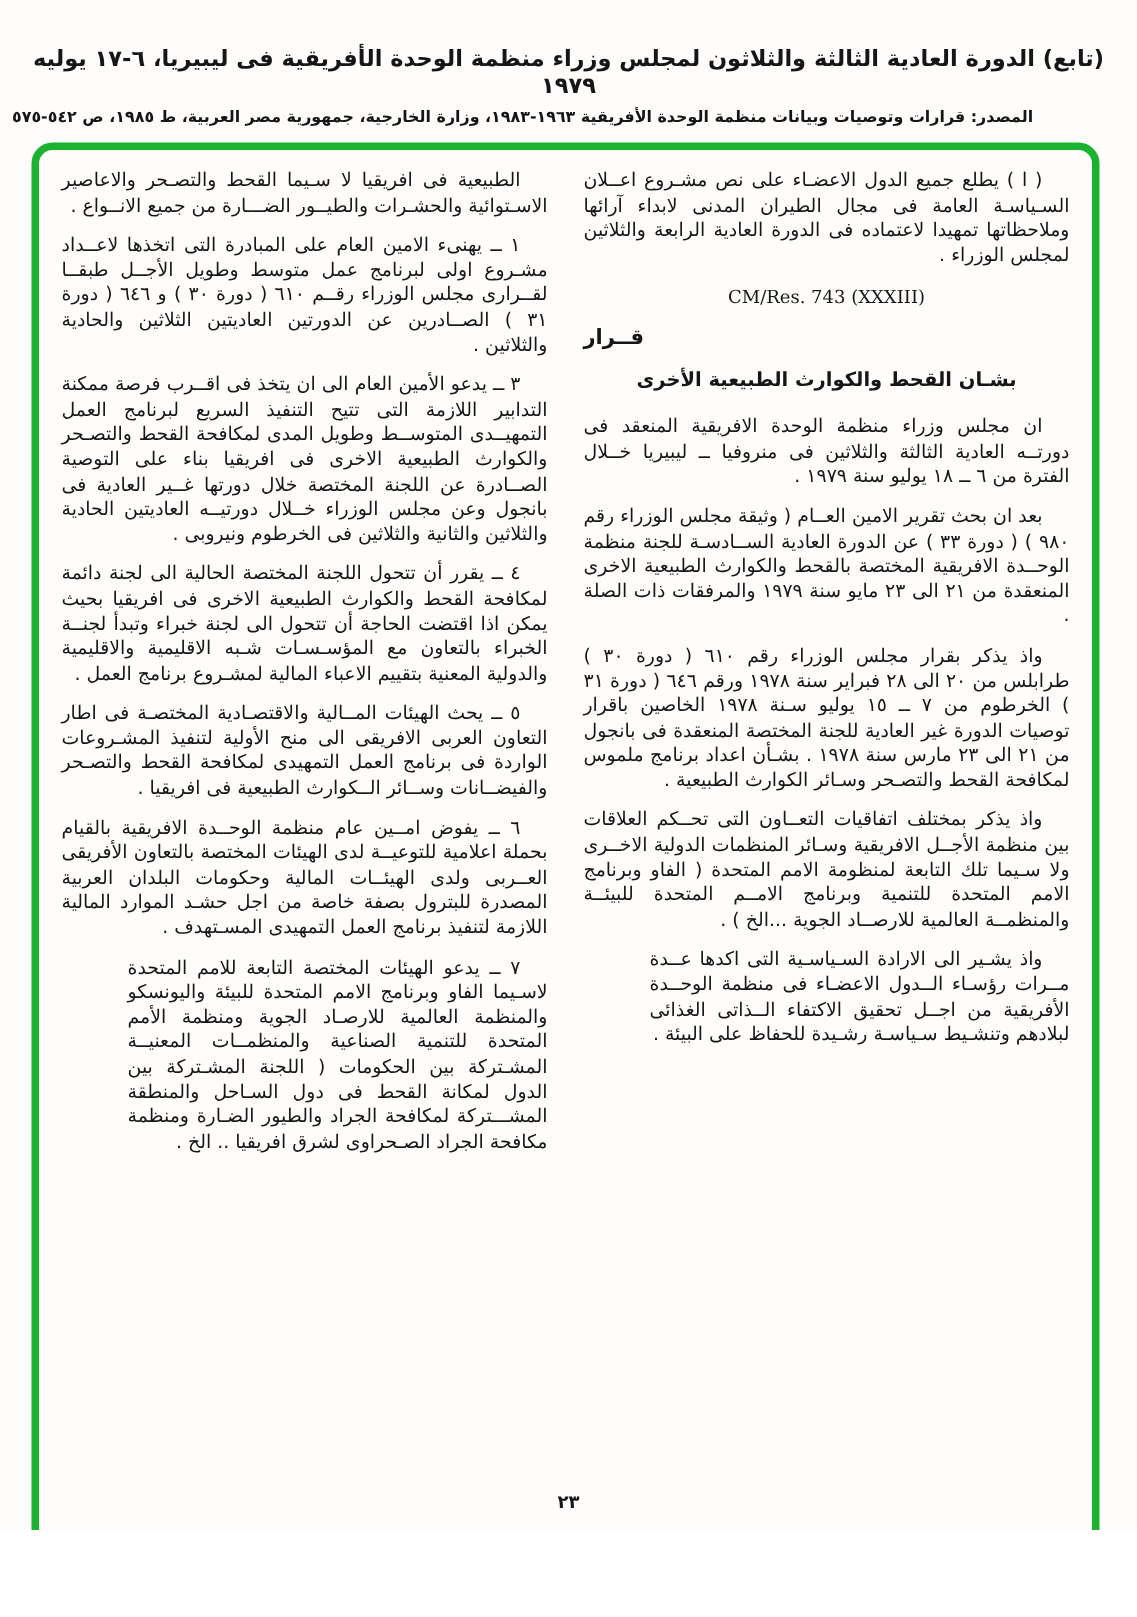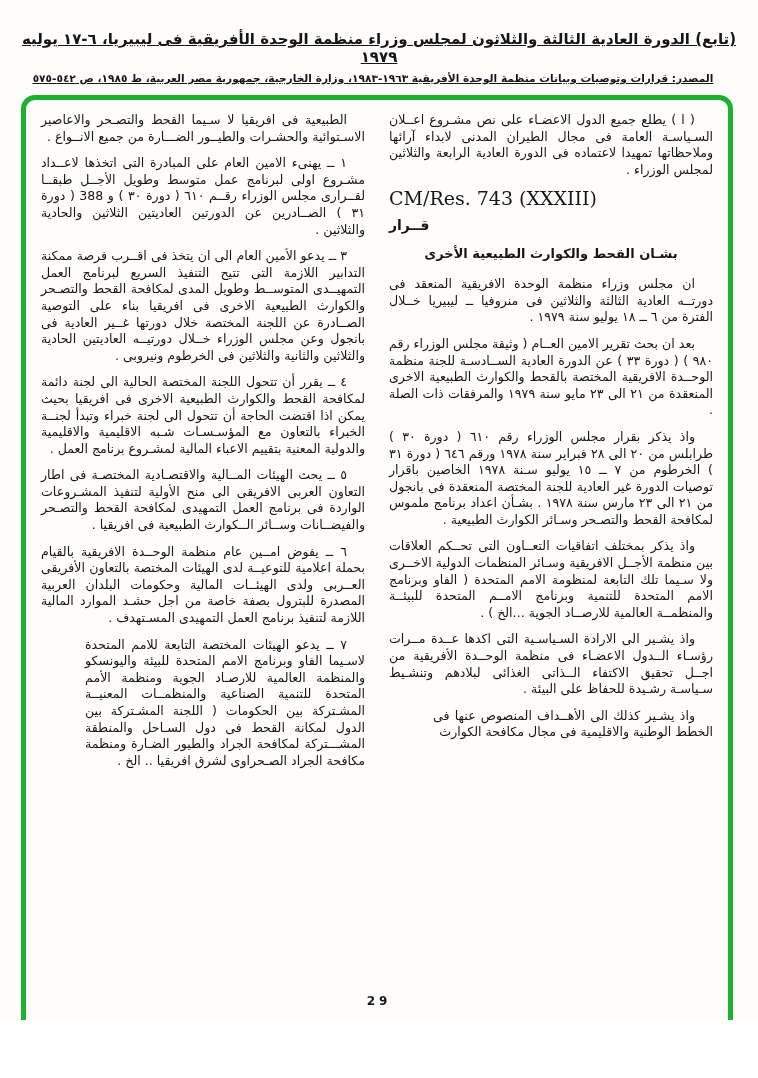--- a/index.html
+++ b/index.html
@@ -9,31 +9,30 @@
     width:758px; height:1078px;
     background:#ffffff;
     font-family:"DejaVu Sans", sans-serif;
     color:var(--ink);
   }
   .page {
     position:relative;
     width:758px; height:1020px;
     background:var(--paper);
     overflow:hidden;
-    text-decoration:underline;
   }
   .doc-header { direction:rtl; padding-top:30px; }
   .doc-title {
     text-align:center;
     font-size:15px; font-weight:bold;
     letter-spacing:0.2px;
     padding:0 14px;
   }
   .doc-source {
-    direction:rtl; text-align:center;
+    direction:rtl; text-align:left;
     font-size:10.6px; font-weight:bold;
     padding:6px 20px 0 8px;
     white-space:nowrap;
   }
   .content-box {
     position:absolute;
     left:21px; top:95px;
     width:712px; height:950px;
     border:5px solid var(--green);
     border-radius:14px;
@@ -48,23 +47,23 @@
     flex:1 1 0;
     direction:rtl;
     text-align:justify;
     font-size:12.6px;
     line-height:16.6px;
     color:var(--ink);
   }
   .para { margin:0 0 10px 0; text-indent:18px; }
   .para:last-child { margin-bottom:0;margin-left:44px; }
   .ref-line {
-    direction:ltr; text-align:left;
+    direction:ltr; text-align:center;
     font-family:"DejaVu Serif", serif;
-    font-size:19px;
+    font-size:12px;
     margin:12px 0 10px 0;
     text-indent:0;
   }
   .res-title {
     text-align:left; font-weight:bold;
     font-size:14px; margin:8px 0 12px 0; text-indent:0;
   }
   .res-subtitle {
     text-align:center; font-weight:bold;
     font-size:13px; margin:0 0 14px 0; text-indent:0;
@@ -93,31 +92,30 @@
       <div class="col">
         <p class="para">( ا ) يطلع جميع الدول الاعضـاء على نص مشـروع اعــلان السـياسـة العامة فى مجال الطيران المدنى لابداء آرائها وملاحظاتها تمهيدا لاعتماده فى الدورة العادية الرابعة والثلاثين لمجلس الوزراء .</p>
         <p class="para ref-line">CM/Res. 743 (XXXIII)</p>
         <p class="para res-title">قــرار</p>
         <p class="para res-subtitle">بشـان القحط والكوارث الطبيعية الأخرى</p>
         <p class="para">ان مجلس وزراء منظمة الوحدة الافريقية المنعقد فى دورتــه العادية الثالثة والثلاثين فى منروفيا ــ ليبيريا خــلال الفترة من ٦ ــ ١٨ يوليو سنة ١٩٧٩ .</p>
         <p class="para">بعد ان بحث تقرير الامين العــام ( وثيقة مجلس الوزراء رقم ٩٨٠ ) ( دورة ٣٣ ) عن الدورة العادية الســادسـة للجنة منظمة الوحــدة الافريقية المختصة بالقحط والكوارث الطبيعية الاخرى المنعقدة من ٢١ الى ٢٣ مايو سنة ١٩٧٩ والمرفقات ذات الصلة .</p>
         <p class="para">واذ يذكر بقرار مجلس الوزراء رقم ٦١٠ ( دورة ٣٠ ) طرابلس من ٢٠ الى ٢٨ فبراير سنة ١٩٧٨ ورقم ٦٤٦ ( دورة ٣١ ) الخرطوم من ٧ ــ ١٥ يوليو سـنة ١٩٧٨ الخاصين باقرار توصيات الدورة غير العادية للجنة المختصة المنعقدة فى بانجول من ٢١ الى ٢٣ مارس سنة ١٩٧٨ . بشـأن اعداد برنامج ملموس لمكافحة القحط والتصـحر وسـائر الكوارث الطبيعية .</p>
         <p class="para">واذ يذكر بمختلف اتفاقيات التعــاون التى تحــكم العلاقات بين منظمة الأجــل الافريقية وسـائر المنظمات الدولية الاخــرى ولا سـيما تلك التابعة لمنظومة الامم المتحدة ( الفاو وبرنامج الامم المتحدة للتنمية وبرنامج الامــم المتحدة للبيئــة والمنظمــة العالمية للارصــاد الجوية ...الخ ) .</p>
         <p class="para">واذ يشـير الى الارادة السـياسـية التى اكدها عــدة مــرات رؤسـاء الــدول الاعضـاء فى منظمة الوحــدة الأفريقية من اجــل تحقيق الاكتفاء الــذاتى الغذائى لبلادهم وتنشـيط سـياسـة رشـيدة للحفاظ على البيئة .</p>
-        <p class="para">واذ يشـير كذلك الى الأهــداف المنصوص عنها فى الخطط الوطنية والاقليمية فى مجال مكافحة الكوارث</p>
       </div>
 
       <div class="col">
         <p class="para">الطبيعية فى افريقيا لا سـيما القحط والتصـحر والاعاصير الاسـتوائية والحشـرات والطيــور الضـــارة من جميع الانــواع .</p>
-        <p class="para">١ ــ يهنىء الامين العام على المبادرة التى اتخذها لاعــداد مشـروع اولى لبرنامج عمل متوسط وطويل الأجــل طبقــا لقــرارى مجلس الوزراء رقــم ٦١٠ ( دورة ٣٠ ) و 388 ( دورة ٣١ ) الصــادرين عن الدورتين العاديتين الثلاثين والحادية والثلاثين .</p>
+        <p class="para">١ ــ يهنىء الامين العام على المبادرة التى اتخذها لاعــداد مشـروع اولى لبرنامج عمل متوسط وطويل الأجــل طبقــا لقــرارى مجلس الوزراء رقــم ٦١٠ ( دورة ٣٠ ) و ٦٤٦ ( دورة ٣١ ) الصــادرين عن الدورتين العاديتين الثلاثين والحادية والثلاثين .</p>
         <p class="para">٣ ــ يدعو الأمين العام الى ان يتخذ فى اقــرب فرصة ممكنة التدابير اللازمة التى تتيح التنفيذ السريع لبرنامج العمل التمهيــدى المتوســط وطويل المدى لمكافحة القحط والتصـحر والكوارث الطبيعية الاخرى فى افريقيا بناء على التوصية الصــادرة عن اللجنة المختصة خلال دورتها غــير العادية فى بانجول وعن مجلس الوزراء خــلال دورتيــه العاديتين الحادية والثلاثين والثانية والثلاثين فى الخرطوم ونيروبى .</p>
         <p class="para">٤ ــ يقرر أن تتحول اللجنة المختصة الحالية الى لجنة دائمة لمكافحة القحط والكوارث الطبيعية الاخرى فى افريقيا بحيث يمكن اذا اقتضت الحاجة أن تتحول الى لجنة خبراء وتبدأ لجنــة الخبراء بالتعاون مع المؤسـسـات شـبه الاقليمية والاقليمية والدولية المعنية بتقييم الاعباء المالية لمشـروع برنامج العمل .</p>
         <p class="para">٥ ــ يحث الهيئات المــالية والاقتصـادية المختصـة فى اطار التعاون العربى الافريقى الى منح الأولية لتنفيذ المشـروعات الواردة فى برنامج العمل التمهيدى لمكافحة القحط والتصـحر والفيضــانات وســائر الــكوارث الطبيعية فى افريقيا .</p>
         <p class="para">٦ ــ يفوض امــين عام منظمة الوحــدة الافريقية بالقيام بحملة اعلامية للتوعيــة لدى الهيئات المختصة بالتعاون الأفريقى العــربى ولدى الهيئــات المالية وحكومات البلدان العربية المصدرة للبترول بصفة خاصة من اجل حشـد الموارد المالية اللازمة لتنفيذ برنامج العمل التمهيدى المسـتهدف .</p>
         <p class="para">٧ ــ يدعو الهيئات المختصة التابعة للامم المتحدة لاسـيما الفاو وبرنامج الامم المتحدة للبيئة واليونسكو والمنظمة العالمية للارصـاد الجوية ومنظمة الأمم المتحدة للتنمية الصناعية والمنظمــات المعنيــة المشـتركة بين الحكومات ( اللجنة المشـتركة بين الدول لمكانة القحط فى دول السـاحل والمنطقة المشـــتركة لمكافحة الجراد والطيور الضـارة ومنظمة مكافحة الجراد الصـحراوى لشرق افريقيا .. الخ .</p>
       </div>
 
     </div>
   </div>
 
-  <div class="page-number">29</div>
+  <div class="page-number">٢٣</div>
 
 </div>
 
 </body></html>

